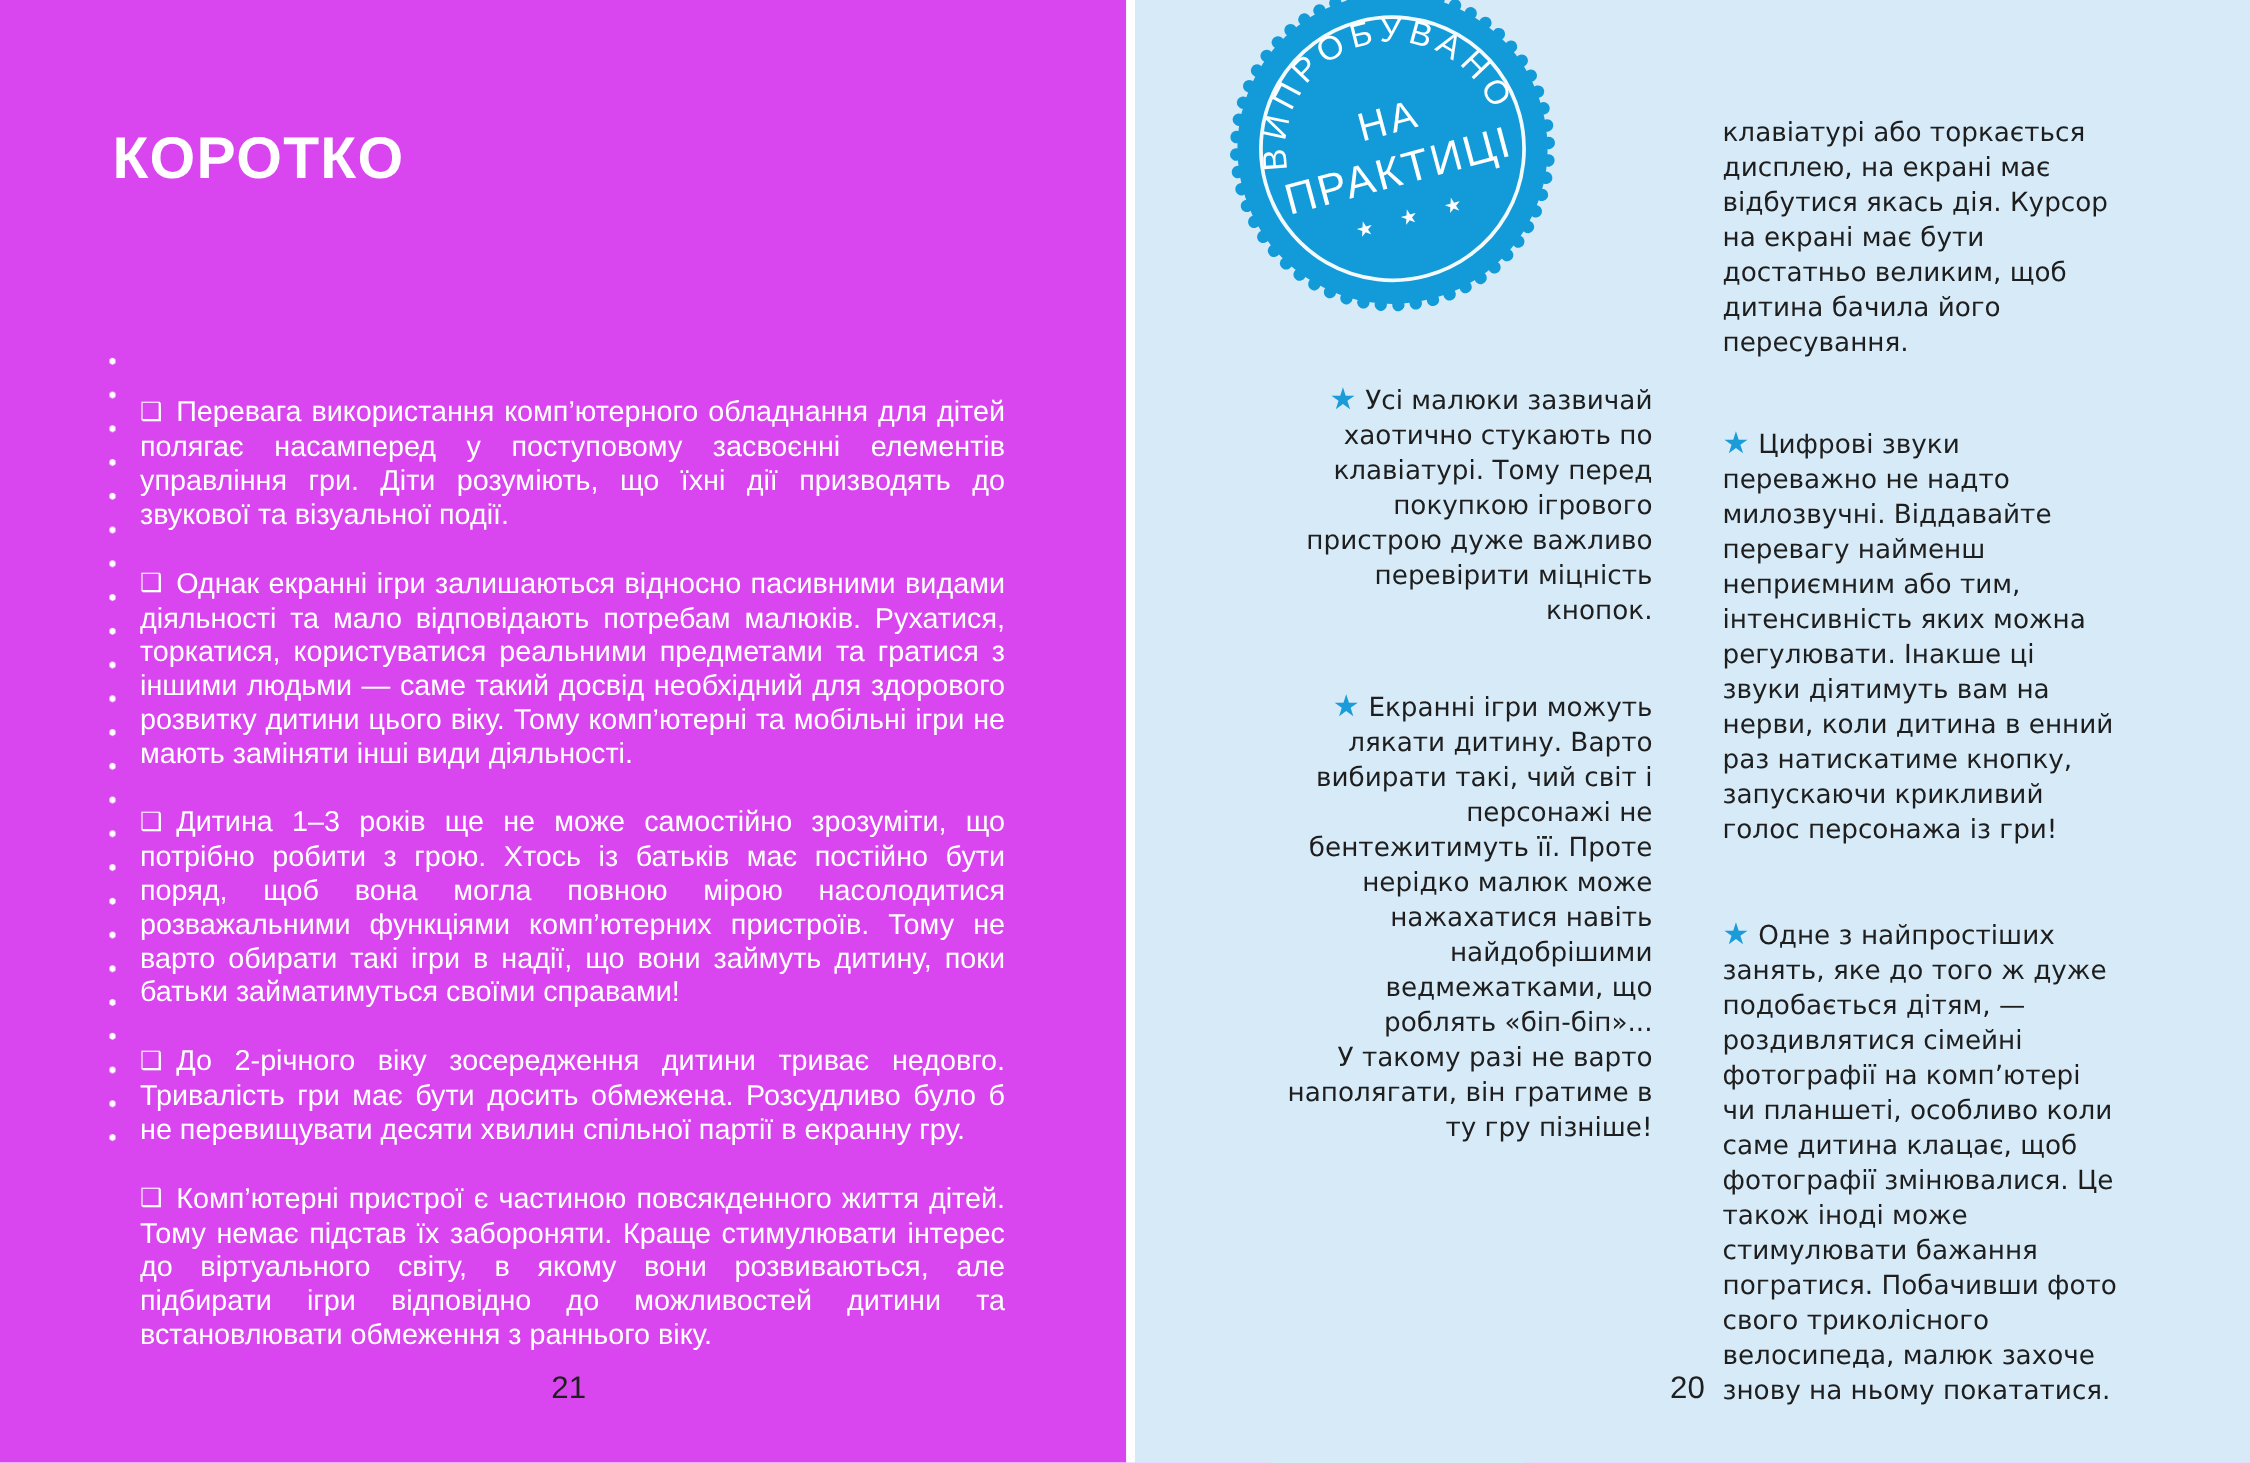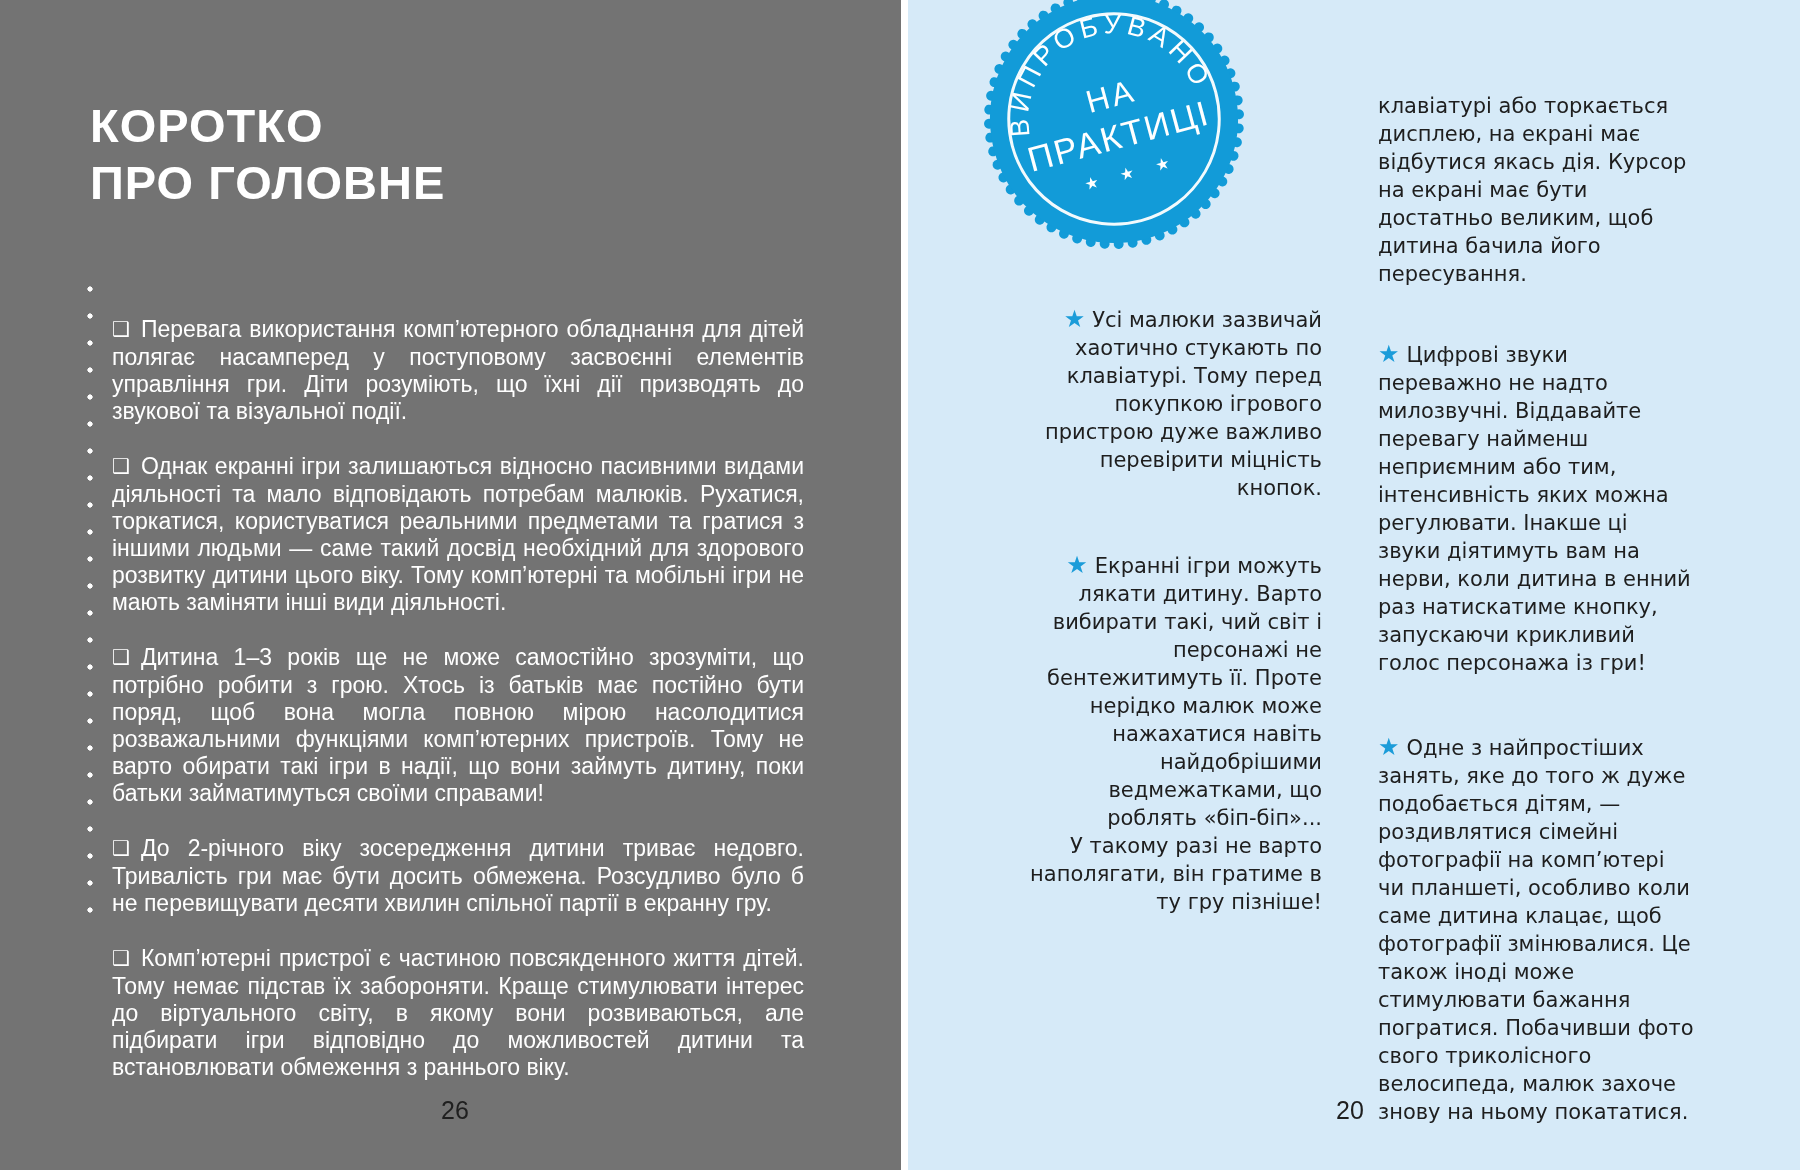--- a/index.html
+++ b/index.html
@@ -3,21 +3,21 @@
 <meta charset="utf-8">
 <style>
   html,body { margin:0; padding:0; background:#ffffff; }
   .spread {
     position:relative; width:1800px; height:1170px; overflow:hidden;
     font-family:"Liberation Sans", sans-serif;
   }
   
   .page-left {
     position:absolute; left:0; top:0; width:901px; height:1170px;
-    background:#737373;
+    background:#d946ef;
   }
   .title { position:absolute; left:90px; top:66px; color:#ffffff;
     font-size:47px; font-weight:800; letter-spacing:1px; line-height:57px; }
   .title span { display:block; }
   .dots {
     position:absolute; left:86px; top:276px; width:8px; height:652px;
     background-image:radial-gradient(circle 2.6px at 4px 13px, #ffffff 2.4px, rgba(255,255,255,0) 2.8px);
     background-size:8px 27px; background-repeat:repeat-y;
   }
   .paras { position:absolute; left:112px; top:316px; width:692px; }
@@ -58,39 +58,38 @@
   .star { color:#1b9cd9; font-size:24px; margin-right:7px; line-height:1; }
 </style>
 </head>
 <body>
 
 <div class="spread">
 
   <section class="page-left">
     <h1 class="title">
       <span>КОРОТКО</span>
-      <span>ПРО ГОЛОВНЕ</span>
     </h1>
 
     <div class="dots"></div>
 
     <div class="paras">
 
         <p class="i0"><span class="bullet">❑</span><span>Перевага використання комп’ютерного обладнання для дітей полягає насамперед у поступовому засвоєнні елементів управління гри. Діти розуміють, що їхні дії призводять до звукової та візуальної події.</span></p>
 
         <p class="i1"><span class="bullet">❑</span><span>Однак екранні ігри залишаються відносно пасивними видами діяльності та мало відповідають потребам малюків. Рухатися, торкатися, користуватися реальними предметами та гратися з іншими людьми — саме такий досвід необхідний для здорового розвитку дитини цього віку. Тому комп’ютерні та мобільні ігри не мають заміняти інші види діяльності.</span></p>
 
         <p class="i2"><span class="bullet">❑</span><span>Дитина 1–3 років ще не може самостійно зрозуміти, що потрібно робити з грою. Хтось із батьків має постійно бути поряд, щоб вона могла повною мірою насолодитися розважальними функціями комп’ютерних пристроїв. Тому не варто обирати такі ігри в надії, що вони займуть дитину, поки батьки займатимуться своїми справами!</span></p>
 
         <p class="i3"><span class="bullet">❑</span><span>До 2-річного віку зосередження дитини триває недовго. Тривалість гри має бути досить обмежена. Розсудливо було б не перевищувати десяти хвилин спільної партії в екранну гру.</span></p>
 
         <p class="i4"><span class="bullet">❑</span><span>Комп’ютерні пристрої є частиною повсякденного життя дітей. Тому немає підстав їх забороняти. Краще стимулювати інтерес до віртуального світу, в якому вони розвиваються, але підбирати ігри відповідно до можливостей дитини та встановлювати обмеження з раннього віку.</span></p>
       </div>
 
-    <div class="pagenum left">26</div>
+    <div class="pagenum left">21</div>
   </section>
 
   <div class="gutter"></div>
 
   <section class="page-right"></section>
 
   <svg class="badge" viewBox="0 0 280 280">
     <g transform="rotate(-15 140 140)">
       <g id="scallops">
           <circle cx="266.00" cy="140.00" r="5" class="badge-fill"></circle>

